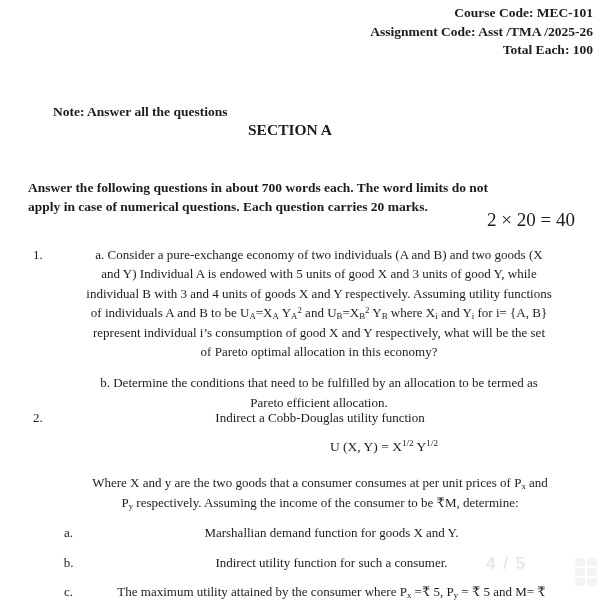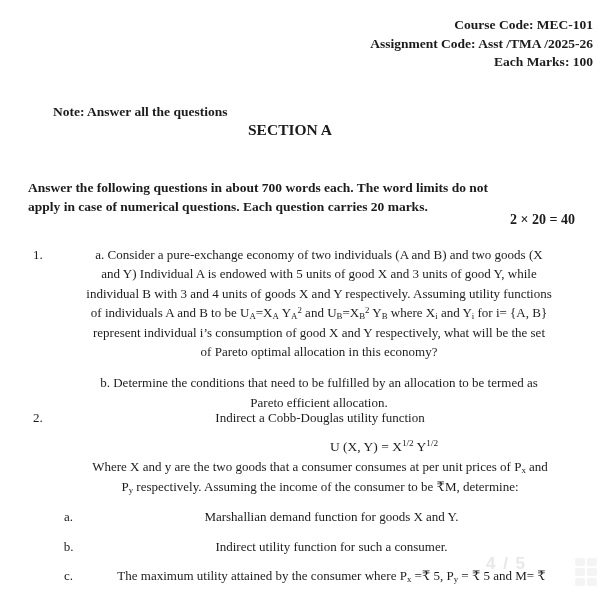--- a/index.html
+++ b/index.html
@@ -3,39 +3,39 @@
 <meta charset="utf-8">
 <style>
   * { margin: 0; padding: 0; box-sizing: border-box; }
   html, body { width: 600px; height: 600px; background: #ffffff; }
   .page {
     position: relative; width: 600px; height: 600px;
     background: #ffffff; overflow: hidden;
     font-family: "Liberation Serif", "DejaVu Serif", serif;
     color: #1c1c1c; font-size: 13px; line-height: 19.4px;
   }
-  .header { position: absolute; top: 16px; right: 7px; text-align: right;
+  .header { position: absolute; top: 4px; right: 7px; text-align: right;
             font-weight: bold; font-size: 13.5px; line-height: 18.5px; }
   .note { position: absolute; top: 102px; left: 10px; font-weight: bold;
           font-size: 13.5px; line-height: 19px; margin-left: 43px; }
   .section-title { position: absolute; top: 119px; left: 0; width: 580px;
           text-align: center; font-weight: bold; font-size: 15.5px; line-height: 22px; }
   .instructions { position: absolute; top: 178px; left: 28px; width: 505px;
           font-weight: bold; font-size: 13.5px; line-height: 19px; white-space: pre-line; }
-  .marks { position: absolute; top: 210px; right: 25px; font-size: 14px; font-weight: bold; }
+  .marks { position: absolute; top: 210px; right: 25px; font-size: 19px; }
   .q { position: absolute; left: 33px; width: 550px; display: flex; }
   .q1 { top: 245px; }
   .q2 { top: 408px; }
   .qnum { width: 22px; flex: 0 0 22px; }
   .q2 .qnum { width: 24px; flex: 0 0 24px; }
   .qbody { flex: 1 1 auto; text-align: center; }
   .qbody p { white-space: pre-line; }
   .partb { margin-top: 12px; }
   .formula { margin: 10px 0 0 128px; font-size: 13.5px; line-height: 20px; }
-  .wherep { }
+  .wherep { margin-top: 16px; }
   .items { margin-top: 11px; }
   .item { display: flex; margin-bottom: 10px; }
   .item-letter { width: 23px; flex: 0 0 23px; }
   .item p { flex: 1 1 auto; white-space: pre-line; }
   sub { font-size: 0.68em; vertical-align: -0.22em; line-height: 0; }
   sup { font-size: 0.68em; vertical-align: 0.5em; line-height: 0; }
   .page-indicator {
     position: absolute; left: 486px; top: 554px;
     font-family: "Liberation Sans", "DejaVu Sans", sans-serif;
     font-size: 17px; font-weight: bold; letter-spacing: 1.5px;
@@ -49,21 +49,21 @@
   .pgrid span { background: #f4f4f4; border-radius: 2px; display: block; }
 </style>
 </head>
 <body>
 
 <div class="page">
 
   <div class="header">
     <div>Course Code: MEC-101</div>
     <div>Assignment Code: Asst /TMA /2025-26</div>
-    <div>Each Marks: 100</div>
+    <div>Total Each: 100</div>
   </div>
 
   <div class="note">Note: Answer all the questions</div>
 
   <div class="section-title">SECTION A</div>
 
   <div class="instructions">Answer the following questions in about 700 words each. The word limits do not
 apply in case of numerical questions. Each question carries 20 marks.</div>
 
   <div class="marks">2 × 20 = 40</div>

